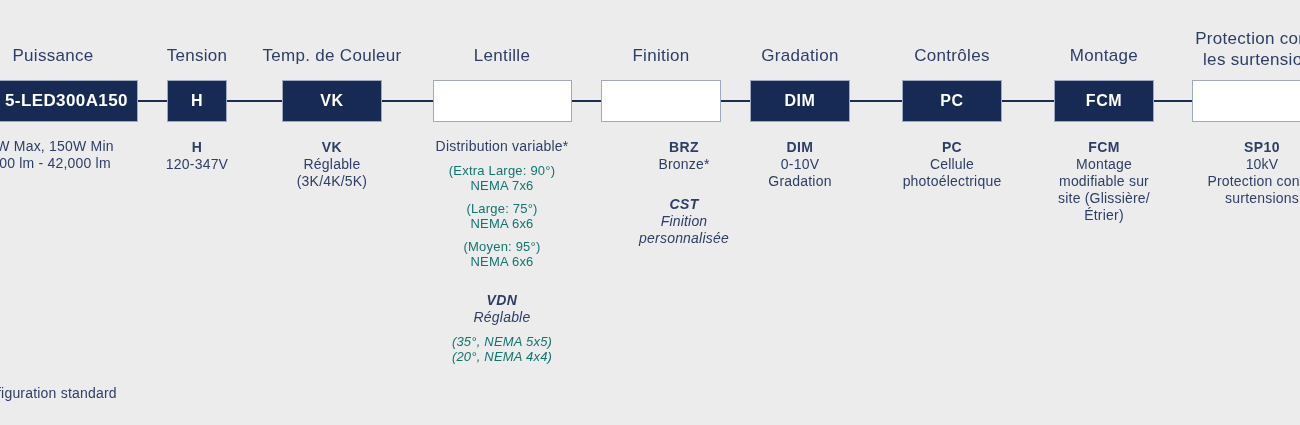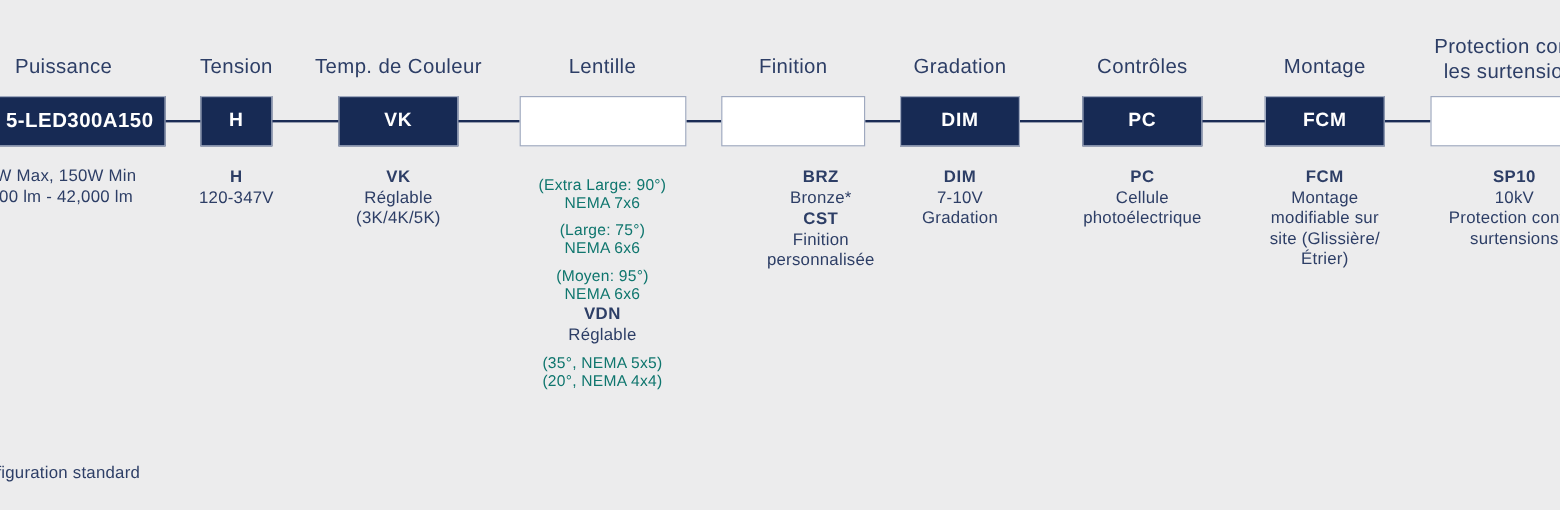--- a/index.html
+++ b/index.html
@@ -28,21 +28,21 @@
   .box.filled{
     background:#172a54;color:#ffffff;font-weight:bold;
     font-size:16px;letter-spacing:.6px;
   }
   .box.white{background:#ffffff;}
   .box.model{justify-content:flex-start;padding-left:44px;font-size:17px;letter-spacing:.4px;}
   .details{
     position:absolute;top:138px;transform:translateX(-50%);
     text-align:center;white-space:nowrap;
   }
-  .group + .group{}
+  .group + .group{margin-top:22px;font-style:italic;}
   .code{font-size:14px;line-height:18px;font-weight:bold;letter-spacing:.4px;color:#2d3e66;}
   .line{font-size:14px;line-height:17px;letter-spacing:.2px;color:#2d3e66;}
   .pair{margin-top:8px;}
   .muted{font-size:13px;line-height:15px;letter-spacing:.2px;color:#0f766e;}
   .footnote{
     position:absolute;left:-3px;top:385px;font-size:14px;letter-spacing:.2px;
     color:#2d3e66;white-space:nowrap;
   }
 </style>
 </head>
@@ -82,20 +82,21 @@
       <div class="code">VK</div>
       <div class="line">Réglable</div>
       <div class="line">(3K/4K/5K)</div>
     </div>
   </div>
 
   <div class="header" style="left:502px">Lentille</div>
   <div class="box white" style="left:433px;width:139px"></div>
   <div class="details" style="left:502px">
     <div class="group">
+      <div class="line">Distribution variable*</div>
       <div class="pair">
         <div class="muted">(Extra Large: 90°)</div>
         <div class="muted">NEMA 7x6</div>
       </div>
       <div class="pair">
         <div class="muted">(Large: 75°)</div>
         <div class="muted">NEMA 6x6</div>
       </div>
       <div class="pair">
         <div class="muted">(Moyen: 95°)</div>
@@ -126,21 +127,21 @@
     </div>
   </div>
 
   <div class="header" style="left:800px">Gradation</div>
   <div class="box filled" style="left:750px;width:100px">
     <span>DIM</span>
   </div>
   <div class="details" style="left:800px">
     <div class="group">
       <div class="code">DIM</div>
-      <div class="line">7-10V</div>
+      <div class="line">0-10V</div>
       <div class="line">Gradation</div>
     </div>
   </div>
 
   <div class="header" style="left:952px">Contrôles</div>
   <div class="box filled" style="left:902px;width:100px">
     <span>PC</span>
   </div>
   <div class="details" style="left:952px">
     <div class="group">

